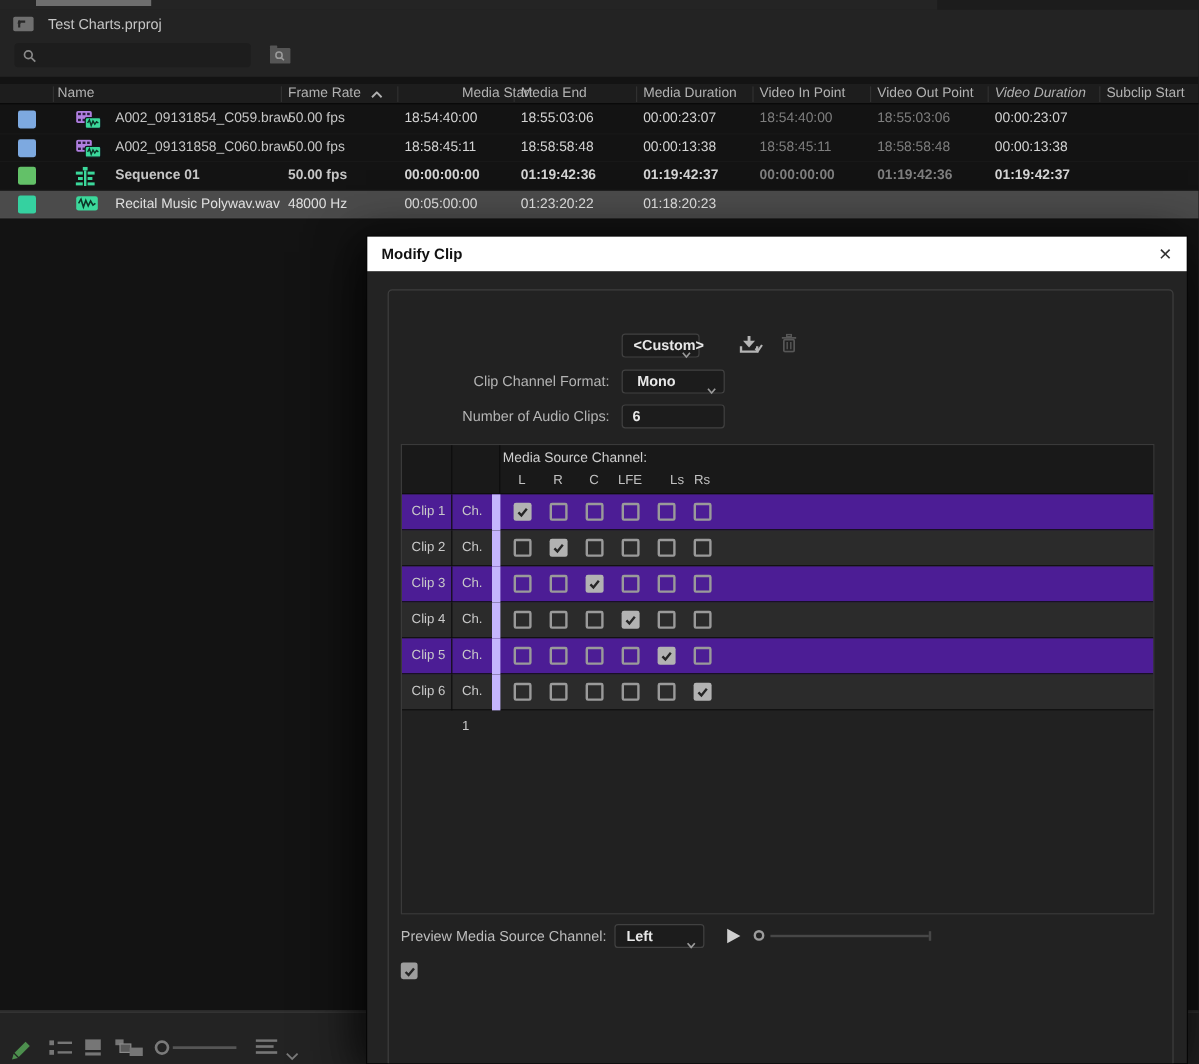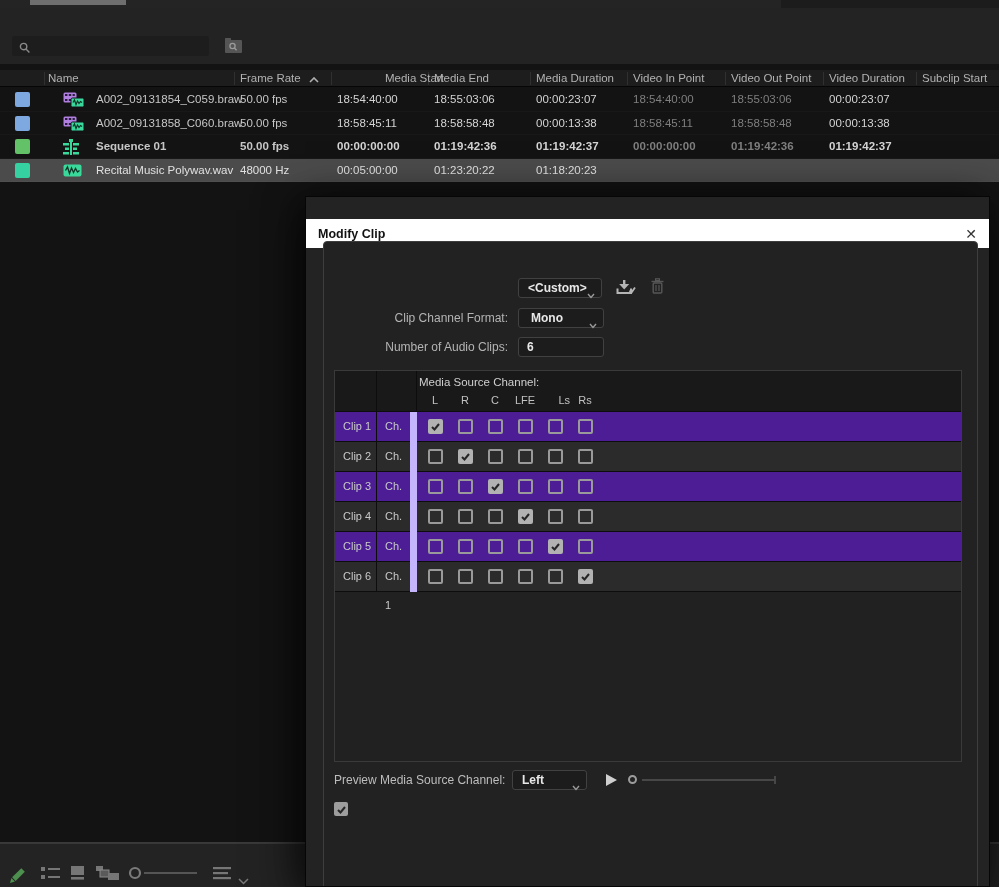--- a/index.html
+++ b/index.html
@@ -34,21 +34,21 @@
   .c-name{color:#c6c6c6;}
   .c-bright{color:#d4d4d4;}
   .c-dim{color:#7f7f7f;}
   .lrow.selected .cell{color:#e0e0e0;}
   
   .bottom-bar{position:absolute;left:0;top:843px;width:999px;height:44px;background:#232323;border-top:1px solid #383838;}
   .bb-icon{position:absolute;top:22px;}
   
   .dialog{position:absolute;left:305px;top:196px;width:685px;height:691px;background:#232323;
     border:1px solid #060606;box-shadow:0 14px 46px rgba(0,0,0,.65), -10px 0 30px rgba(0,0,0,.4);z-index:5;overflow:hidden;}
-  .dlg-titlebar{position:absolute;left:0;top:0;width:100%;height:29px;background:#ffffff;display:flex;align-items:center;padding:0 12px;margin-top:22px;}
+  .dlg-titlebar{position:absolute;left:0;top:0;width:100%;height:29px;background:#ffffff;display:flex;align-items:center;padding:0 12px;}
   .dlg-title{font-size:12.5px;font-weight:700;color:#111;}
   .dlg-close{margin-left:auto;font-size:14px;color:#333;cursor:default;line-height:14px;}
   .tab-panel{position:absolute;left:17px;top:44px;width:655px;height:900px;border:1px solid #3e3e3e;border-radius:4px;background:#222222;}
   .tabs{display:flex;gap:28px;padding:11px 0 0 21px;}
   .tab{font-size:12px;padding-bottom:6px;white-space:nowrap;}
   .tab.active{color:#e5e5e5;border-bottom:2px solid #3a8fe0;}
   .tab.normal{color:#c9c9c9;}
   .tab.disabled{color:#525252;}
   .flabel{position:absolute;left:0;width:184px;text-align:right;font-size:12px;color:#b4b4b4;line-height:20px;}
   .dropdown{position:absolute;height:20px;background:#1c1c1c;border:1px solid #414141;border-radius:3px;
@@ -86,20 +86,30 @@
 </head>
 <body>
 
 <div id="screen">
 
   <div class="top-strip">
     <div class="dark-right"></div>
     <div class="tab-indicator"></div>
   </div>
 
+  <div class="pp-header">
+    <span class="proj-icon">
+      <svg width="20" height="16" viewBox="0 0 20 16">
+        <rect x="1" y="2" width="17" height="12" rx="1.5" fill="#6f6f6f"></rect>
+        <path d="M6 11 L6 6 L11 6" fill="none" stroke="#262626" stroke-width="1.8"></path>
+        <path d="M4.5 7.5 L6 4.5 L7.5 7.5 Z" fill="#262626"></path>
+      </svg>
+    </span>
+    <span class="proj-title">Test Charts.prproj</span>
+  </div>
 
   <div class="search-box">
     <span class="search-icon">
       <svg width="12" height="12" viewBox="0 0 12 12">
         <circle cx="4.6" cy="4.6" r="3.2" fill="none" stroke="#8a8a8a" stroke-width="1.4"></circle>
         <line x1="7.2" y1="7.2" x2="10.4" y2="10.4" stroke="#8a8a8a" stroke-width="1.4"></line>
       </svg>
     </span>
     <input value="" style="">
   </div>
@@ -126,21 +136,21 @@
         <div class="hsep" style="left: 916px;"></div>
         <div class="hcell" style="left: 48px;">Name</div>
         <div class="hcell" style="left: 240px;">Frame Rate<span class="sort-arrow"><svg width="10" height="6" viewBox="0 0 10 6">
               <polyline points="1,5 5,1 9,5" fill="none" stroke="#b0b0b0" stroke-width="1.6"></polyline>
             </svg></span></div>
         <div class="hcell" style="left: 337px; margin-left: 48px;">Media Start</div>
         <div class="hcell" style="left: 434px;">Media End</div>
         <div class="hcell" style="left: 536px;">Media Duration</div>
         <div class="hcell" style="left: 633px;">Video In Point</div>
         <div class="hcell" style="left: 731px;">Video Out Point</div>
-        <div class="hcell" style="left: 829px;">Video Duration</div>
+        <div class="hcell" style="left: 829px; font-style: italic;">Video Duration</div>
         <div class="hcell" style="left: 922px;">Subclip Start</div>
       </div>
     <div id="list-rows">
         <div class="lrow" style="top: 24px;">
           <div class="swatch" style="background: rgb(125, 169, 224);"></div>
           <span class="ric"><svg width="22" height="16" viewBox="0 0 22 16">
     <rect x="0.5" y="0.5" width="13" height="10" rx="1.5" fill="#b07fe0"></rect>
     <rect x="2" y="2" width="2.4" height="2" fill="#2a1b3d"></rect>
               <rect x="5.8" y="2" width="2.4" height="2" fill="#2a1b3d"></rect>
               <rect x="9.6" y="2" width="2.2" height="2" fill="#2a1b3d"></rect>
@@ -252,21 +262,21 @@
     </div>
 
   <div class="dialog">
     <div class="dlg-titlebar">
       <span class="dlg-title">Modify Clip</span>
       <span class="dlg-close">✕</span>
     </div>
 
     <div class="tab-panel">
 
-      <div class="dropdown" style="left:194px;top:36px;width:84px;">
+      <div class="dropdown" style="left:194px;top:36px;width:65px;">
         <span>&lt;Custom&gt;</span>
         <span class="chev">
           <svg width="8" height="6" viewBox="0 0 8 6">
               <polyline points="1,1 4,4.5 7,1" fill="none" stroke="#9a9a9a" stroke-width="1.4"></polyline>
             </svg>
         </span>
       </div>
       <span class="icon-btn" style="left:292px;top:37px;">
         <svg width="20" height="17" viewBox="0 0 20 17">
           <rect x="7" y="1" width="2.4" height="4.5" fill="#b5b5b5"></rect>

